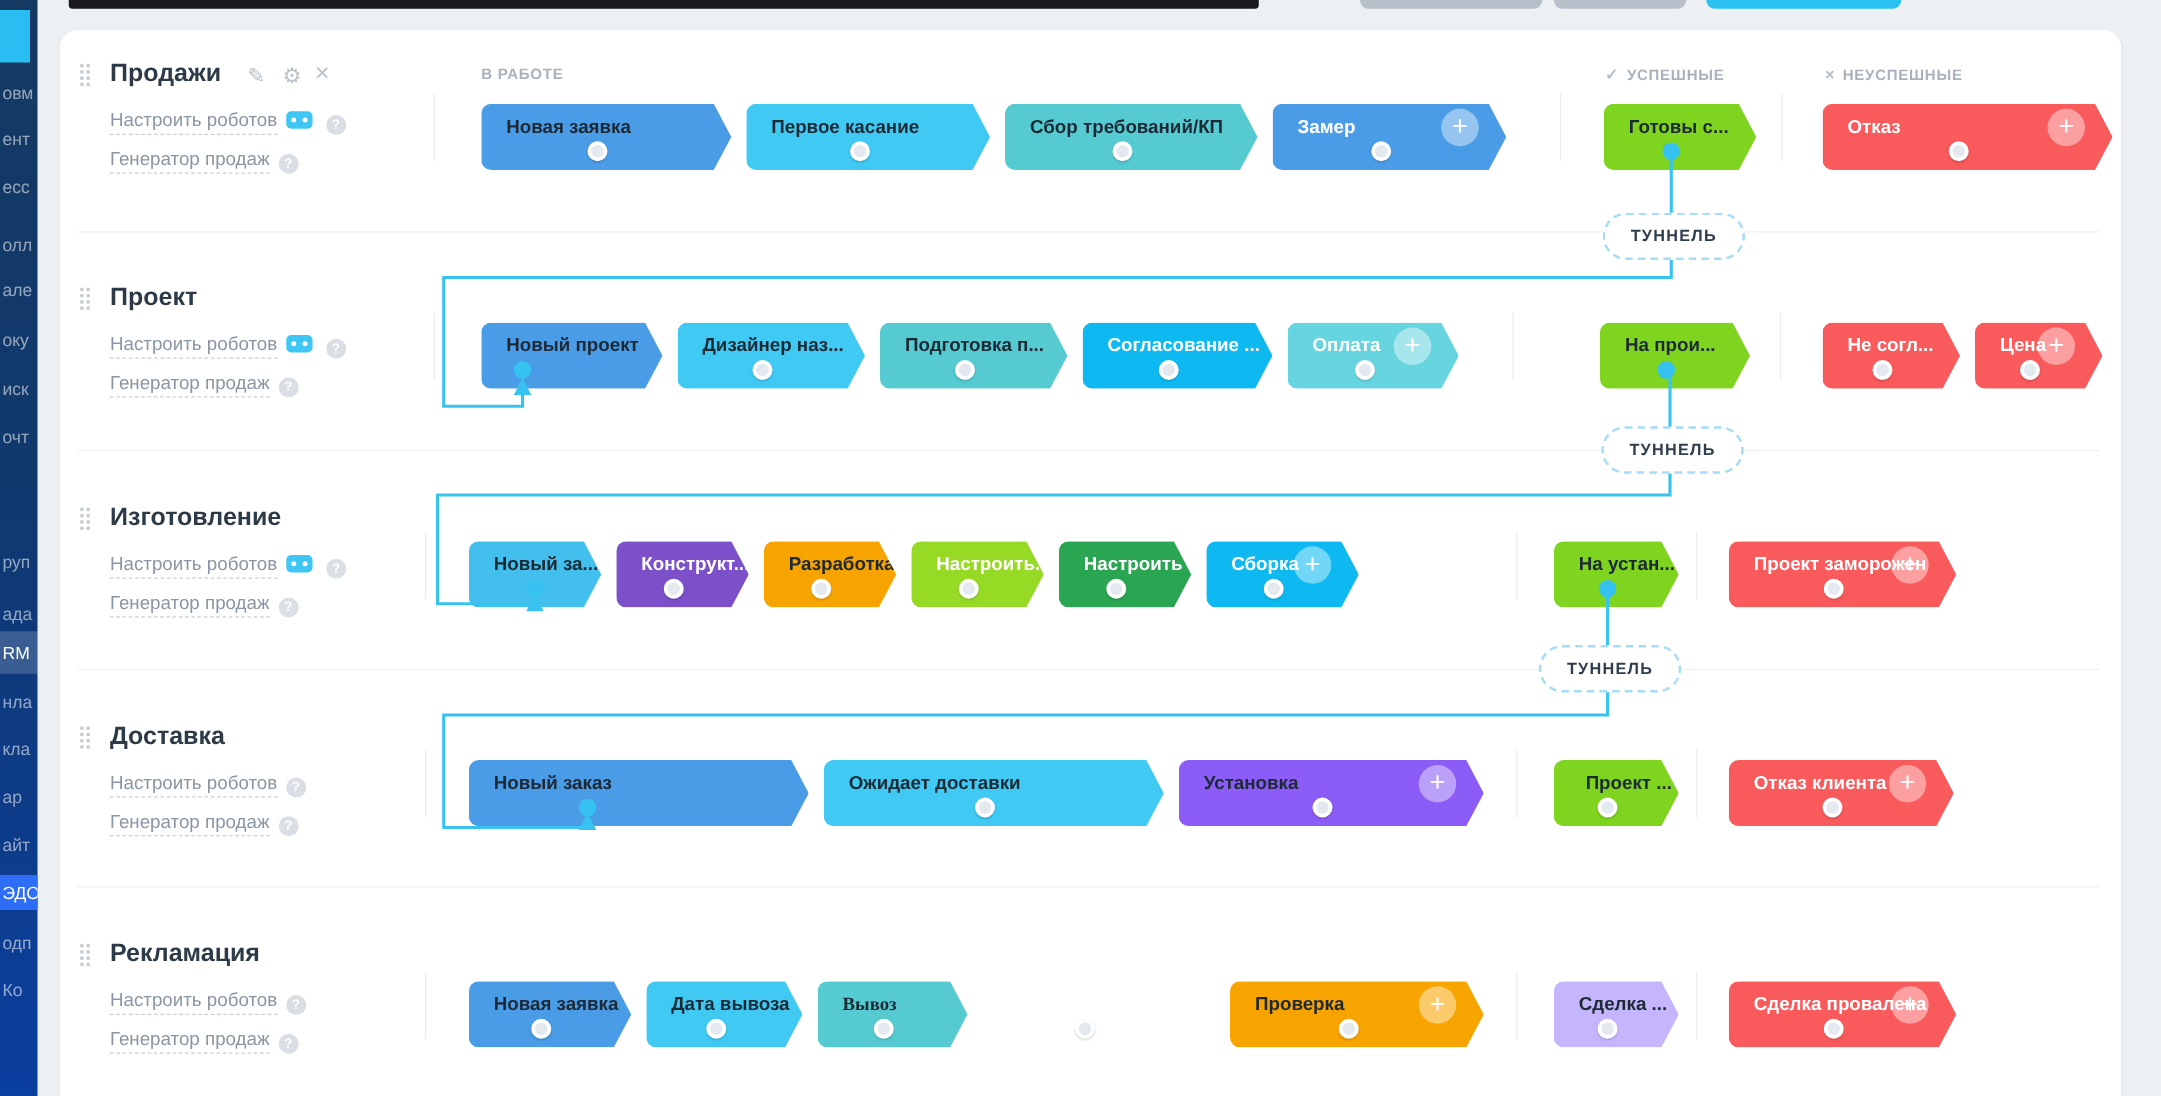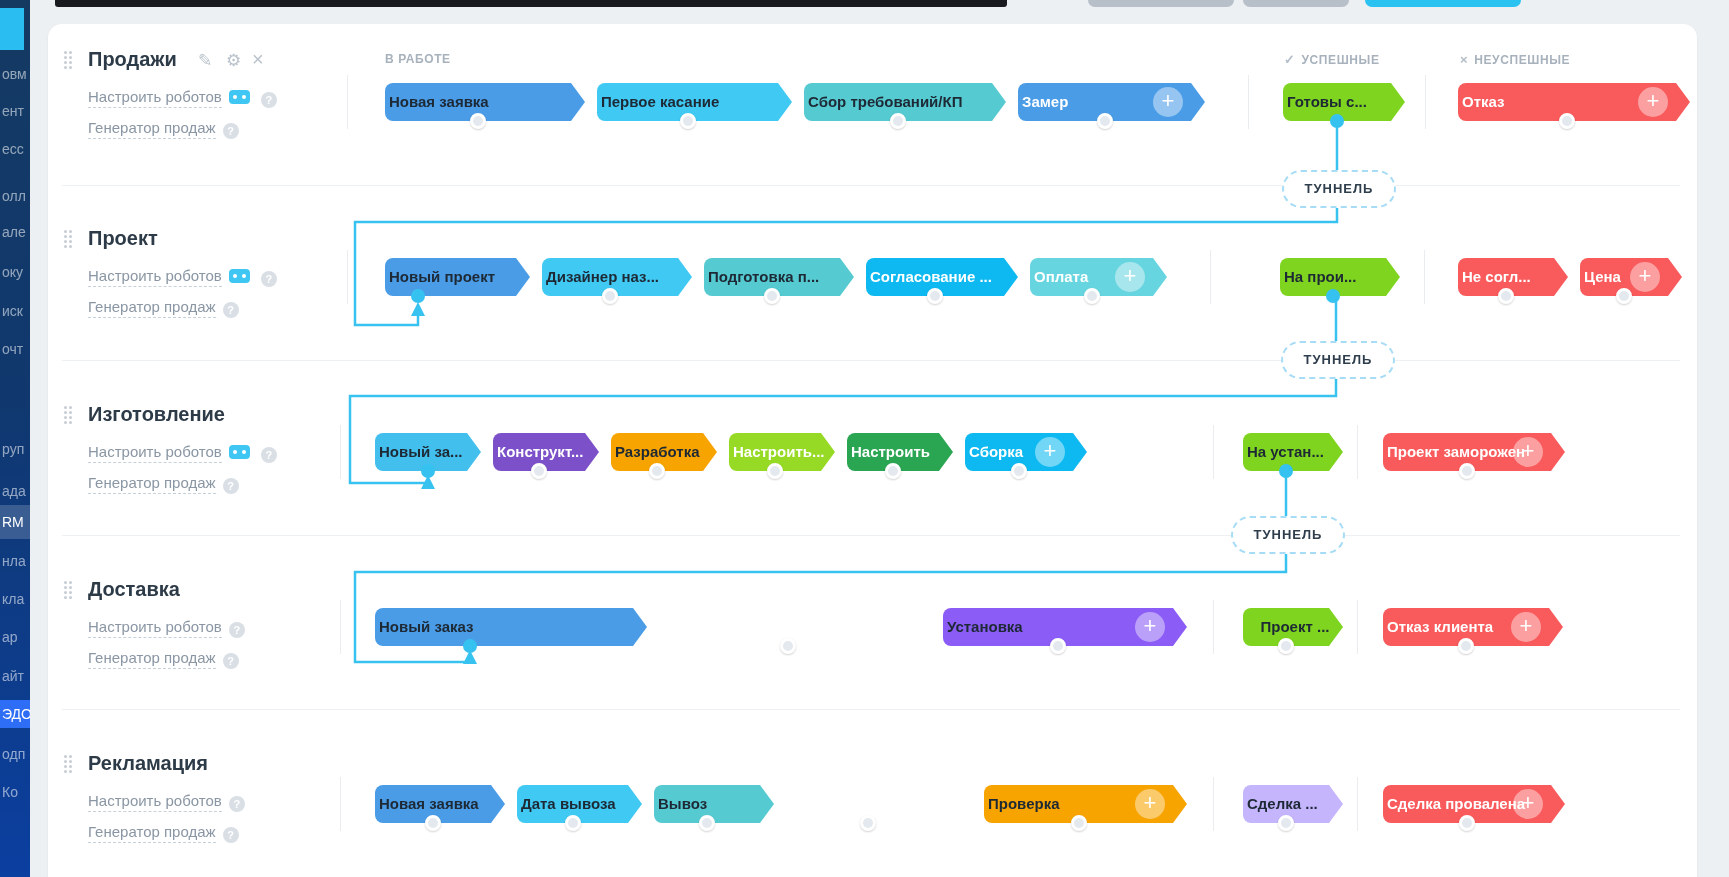--- a/index.html
+++ b/index.html
@@ -32,21 +32,21 @@
   .pl-link{position:absolute;white-space:nowrap;font-size:15px;color:#8a96a3;cursor:pointer}
   .pl-link .lbl{border-bottom:1px dashed #c7d1da;padding-bottom:2px}
   .robot{display:inline-block;position:relative;width:21px;height:14px;background:#3fc6f3;
          border-radius:4px;margin:0 4px -2px 7px}
   .robot:before,.robot:after{content:"";position:absolute;top:5px;width:4px;height:4px;border-radius:50%;background:#fff}
   .robot:before{left:4px}.robot:after{right:4px}
   .qicon{display:inline-block;width:16px;height:16px;margin-left:7px;border-radius:50%;background:#d9dfe5;
          color:#fff;font-size:11px;font-weight:700;text-align:center;line-height:16px;vertical-align:-2px}
   .vdiv{position:absolute;width:1px;height:54px;background:#e9edf0}
   
-  .chip{position:absolute;height:38px;border-radius:8px;box-sizing:border-box;padding-left:4px;
+  .chip{position:absolute;height:53px;border-radius:8px;box-sizing:border-box;padding-left:20px;
         font-size:15px;font-weight:700;line-height:38px;white-space:nowrap;overflow:hidden;cursor:pointer;
         clip-path:polygon(0 0,calc(100% - 14px) 0,100% 50%,calc(100% - 14px) 100%,0 100%)}
   .chip.dark{color:#1d2935}.chip.light{color:#fff}
   .plus{position:absolute;top:4px;right:22px;width:30px;height:30px;border-radius:50%;
         background:rgba(255,255,255,.42);color:#fff;font-size:22px;font-weight:400;
         line-height:28px;text-align:center;padding-left:0}
   .ring{position:absolute;width:10px;height:10px;border:3px solid #fff;border-radius:50%;
         background:#e3e9ee;box-shadow:0 1px 2px rgba(0,0,0,.18);cursor:pointer;z-index:4}
   .cdot{position:absolute;width:14px;height:14px;border-radius:50%;background:#36c2f0;cursor:pointer;z-index:4}
   
@@ -229,20 +229,21 @@
       <i></i>
     </div>
     <div class="pl-title" style="left: 88px; top: 578px;">Доставка</div>
     <div class="pl-link" style="left: 88px; top: 618px;"><span class="lbl">Настроить роботов</span><span class="qicon">?</span></div>
     <div class="pl-link" style="left: 88px; top: 649px;"><span class="lbl">Генератор продаж</span><span class="qicon">?</span></div>
     <div class="vdiv" style="left: 340px; top: 600px;"></div>
     <div class="vdiv" style="left: 1213px; top: 600px;"></div>
     <div class="vdiv" style="left: 1357px; top: 600px;"></div>
     <div class="chip dark" style="left: 375px; top: 608px; width: 272px; background: rgb(74, 156, 231);">Новый заказ</div>
     <div class="cdot" style="left: 463px; top: 639px;"></div>
+    <div class="chip dark" style="left: 659px; top: 608px; width: 272px; background: rgb(63, 201, 243);">Ожидает доставки</div>
     <div class="ring" style="left: 780px; top: 638px;"></div>
     <div class="chip dark" style="left: 943px; top: 608px; width: 244px; background: #8b5cf6;">Установка<div class="plus">+</div></div>
     <div class="ring" style="left: 1050px; top: 638px;"></div>
     <div class="chip dark" style="left: 1243px; top: 608px; width: 100px; background: rgb(126, 212, 31); text-align: center;">Проект ...</div>
     <div class="ring" style="left: 1278px; top: 638px;"></div>
     <div class="chip light" style="left: 1383px; top: 608px; width: 180px; background: rgb(249, 90, 92);">Отказ клиента<div class="plus">+</div></div>
     <div class="ring" style="left: 1458px; top: 638px;"></div>
     <div class="drag" style="left: 64px; top: 755px;">
       <i></i>
       <i></i>
@@ -256,21 +257,21 @@
     <div class="pl-title" style="left: 88px; top: 752px;">Рекламация</div>
     <div class="pl-link" style="left: 88px; top: 792px;"><span class="lbl">Настроить роботов</span><span class="qicon">?</span></div>
     <div class="pl-link" style="left: 88px; top: 823px;"><span class="lbl">Генератор продаж</span><span class="qicon">?</span></div>
     <div class="vdiv" style="left: 340px; top: 777px;"></div>
     <div class="vdiv" style="left: 1213px; top: 777px;"></div>
     <div class="vdiv" style="left: 1357px; top: 777px;"></div>
     <div class="chip dark" style="left: 375px; top: 785px; width: 130px; background: rgb(74, 156, 231);">Новая заявка</div>
     <div class="ring" style="left: 425px; top: 815px;"></div>
     <div class="chip dark" style="left: 517px; top: 785px; width: 125px; background: rgb(63, 201, 243);">Дата вывоза</div>
     <div class="ring" style="left: 564.5px; top: 815px;"></div>
-    <div class="chip dark" style="left: 654px; top: 785px; width: 120px; background: rgb(86, 202, 209);">Вывоз</div>
+    <div class="chip dark" style="left: 654px; top: 785px; width: 120px; background: rgb(86, 202, 209); font-family: Liberation Serif, serif;">Вывоз</div>
     <div class="ring" style="left: 699px; top: 815px;"></div>
     <div class="ring" style="left: 860px; top: 815px;"></div>
     <div class="chip dark" style="left: 984px; top: 785px; width: 203px; background: rgb(247, 164, 0);">Проверка<div class="plus">+</div></div>
     <div class="ring" style="left: 1070.5px; top: 815px;"></div>
     <div class="chip dark" style="left: 1243px; top: 785px; width: 100px; background: #c4b5fd;">Сделка ...</div>
     <div class="ring" style="left: 1278px; top: 815px;"></div>
     <div class="chip light" style="left: 1383px; top: 785px; width: 182px; background: rgb(249, 90, 92);">Сделка провалена<div class="plus">+</div></div>
     <div class="ring" style="left: 1459px; top: 815px;"></div>
   </div>
 

